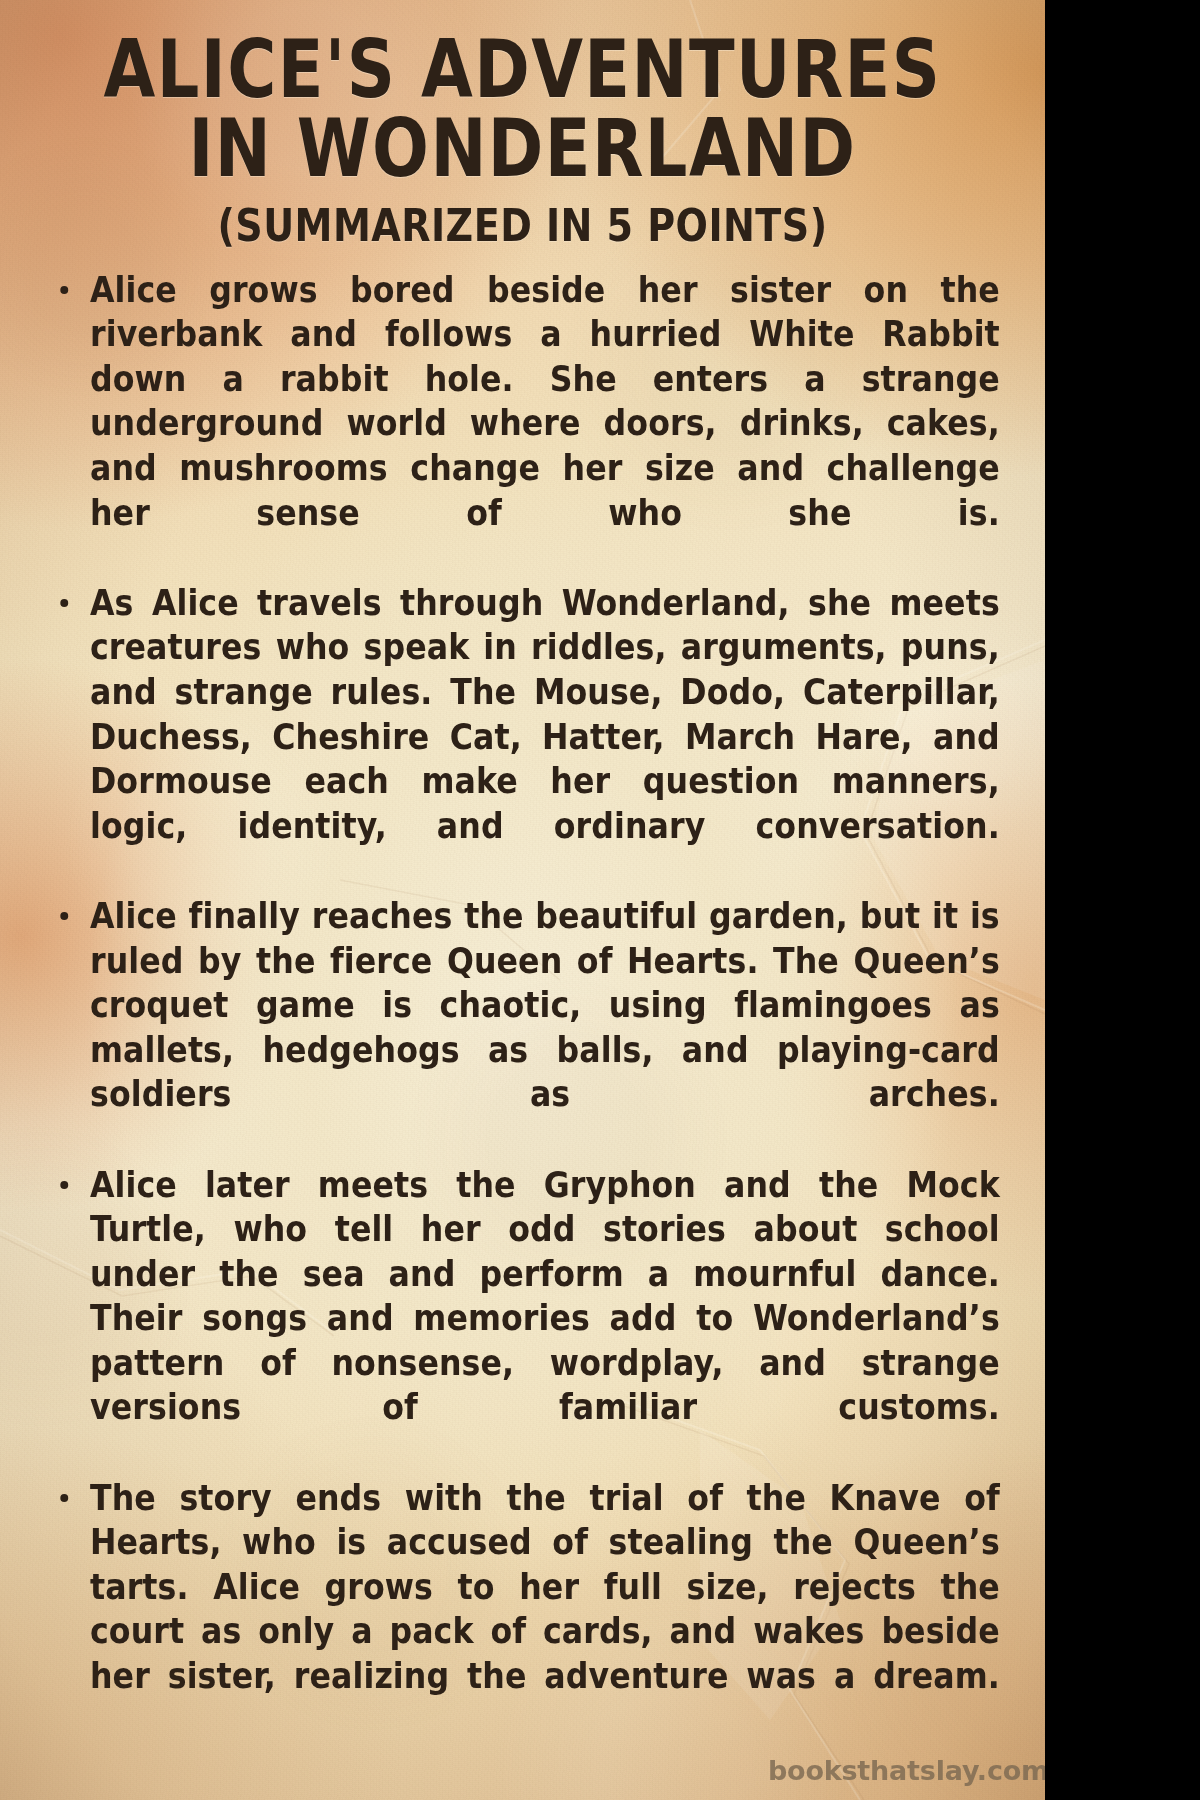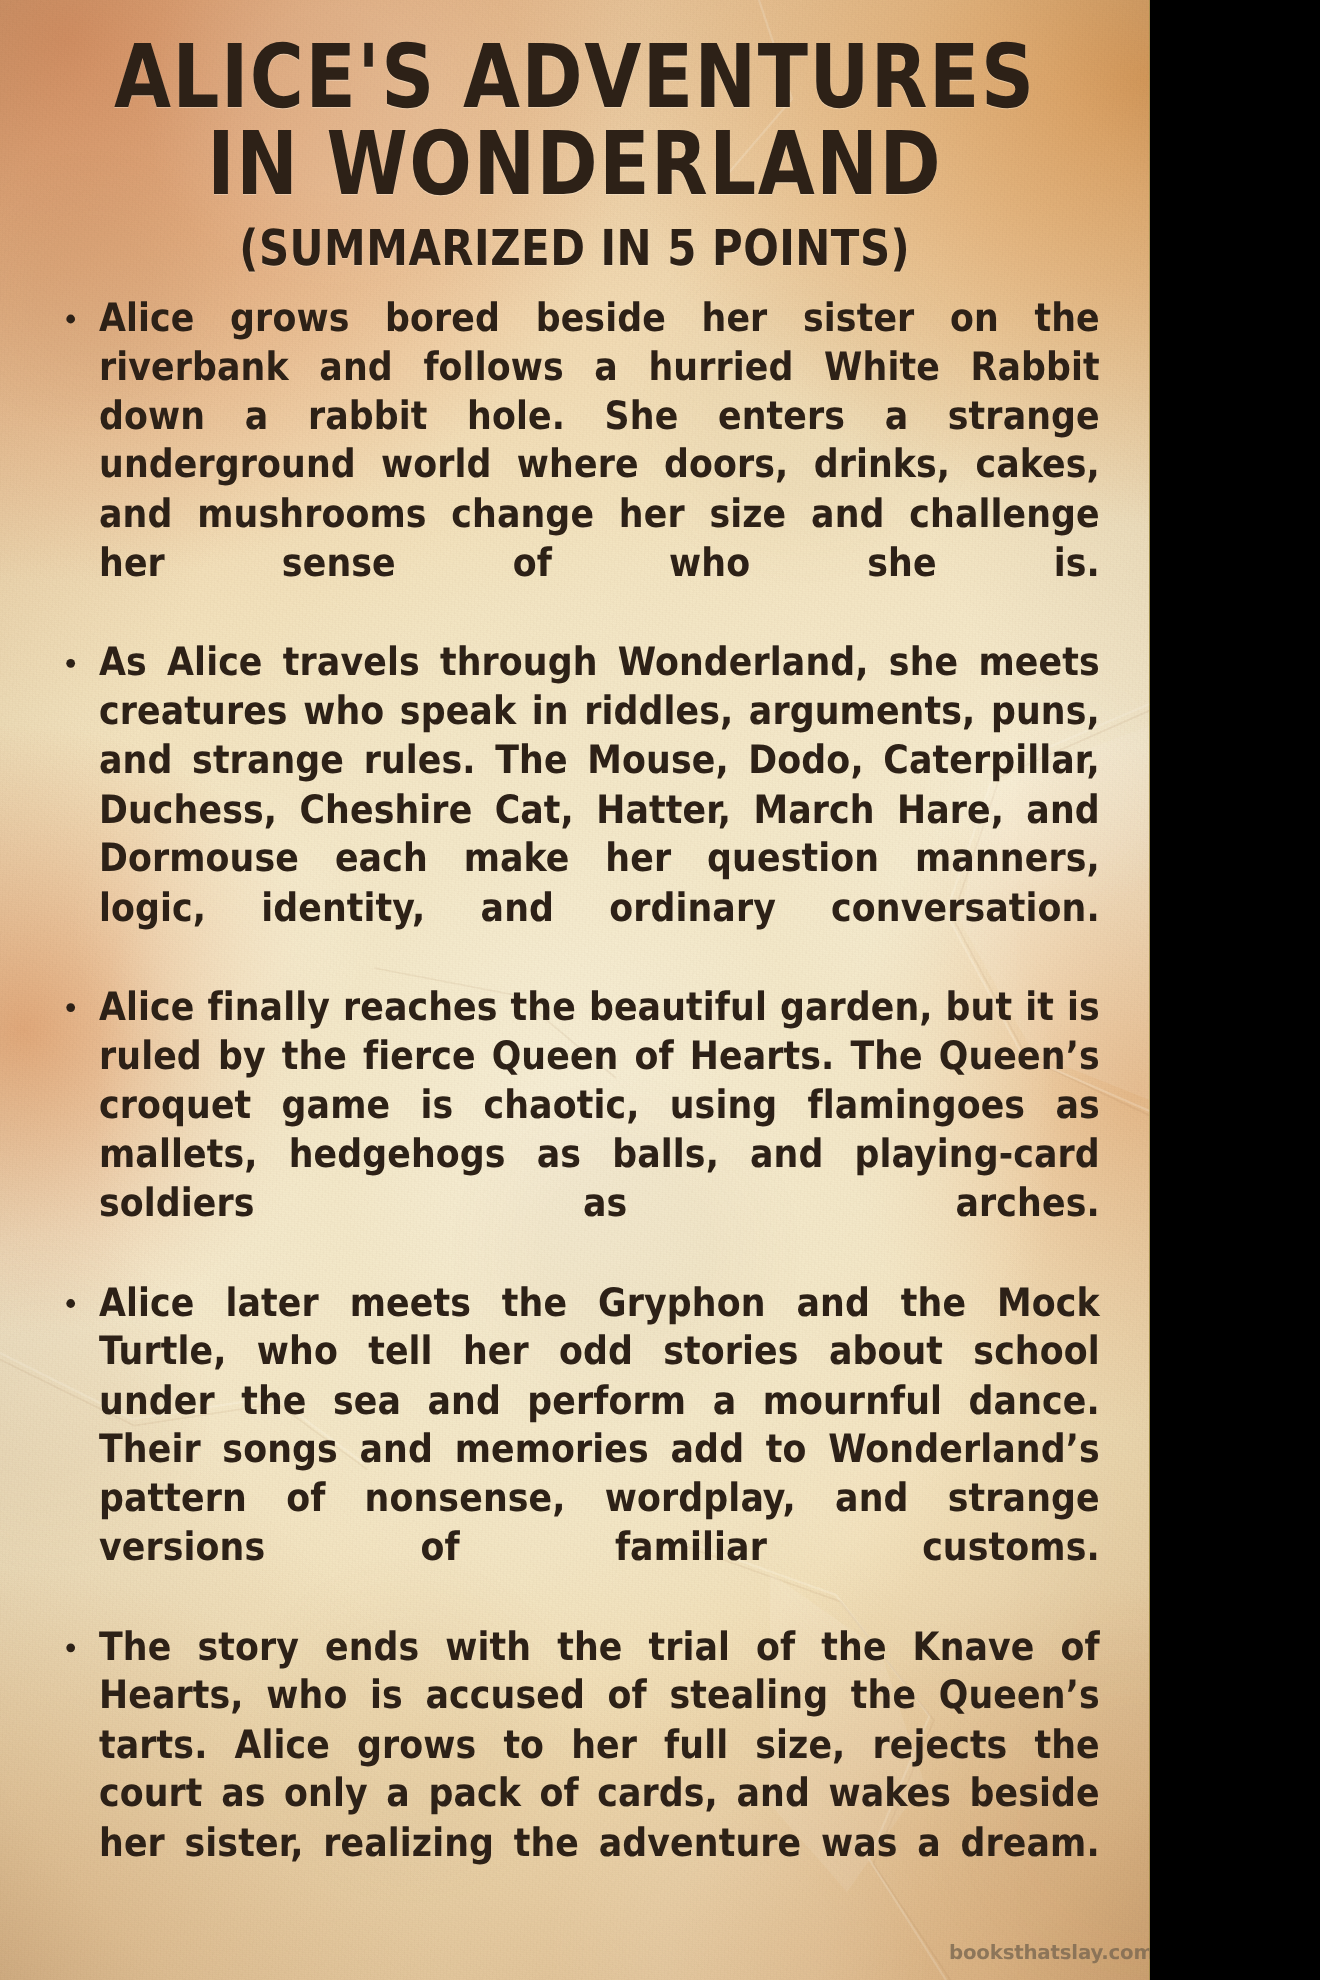--- a/index.html
+++ b/index.html
@@ -6,21 +6,21 @@
     margin: 0;
     padding: 0;
     background: #000;
   }
 
   .poster {
     position: relative;
     width: 1045px;
     height: 1800px;
     overflow: hidden;
-    background-color: #fde047;
+    background-color: #5eead4;
     font-family: "Liberation Sans", sans-serif;
     -webkit-font-smoothing: antialiased;
   }
 
   
   .bg-base {
     position: absolute;
     inset: 0;
     background:
       radial-gradient(ellipse 55% 42% at 50% 57%, #f6eed6 0%, #f3e8c9 38%, rgba(243,232,201,0) 76%),
@@ -157,21 +157,21 @@
     display: inline-block;
     width: 100%;
   }
 
   .watermark {
     position: absolute;
     right: -4px;
     bottom: 14px;
     font-family: "DejaVu Sans", "Liberation Sans", sans-serif;
     font-weight: 700;
-    font-size: 18px;
+    font-size: 27px;
     letter-spacing: -0.2px;
     color: #7d6a52;
     opacity: .82;
     white-space: nowrap;
   }
 </style>
 </head>
 <body>
 
 <div class="poster">

